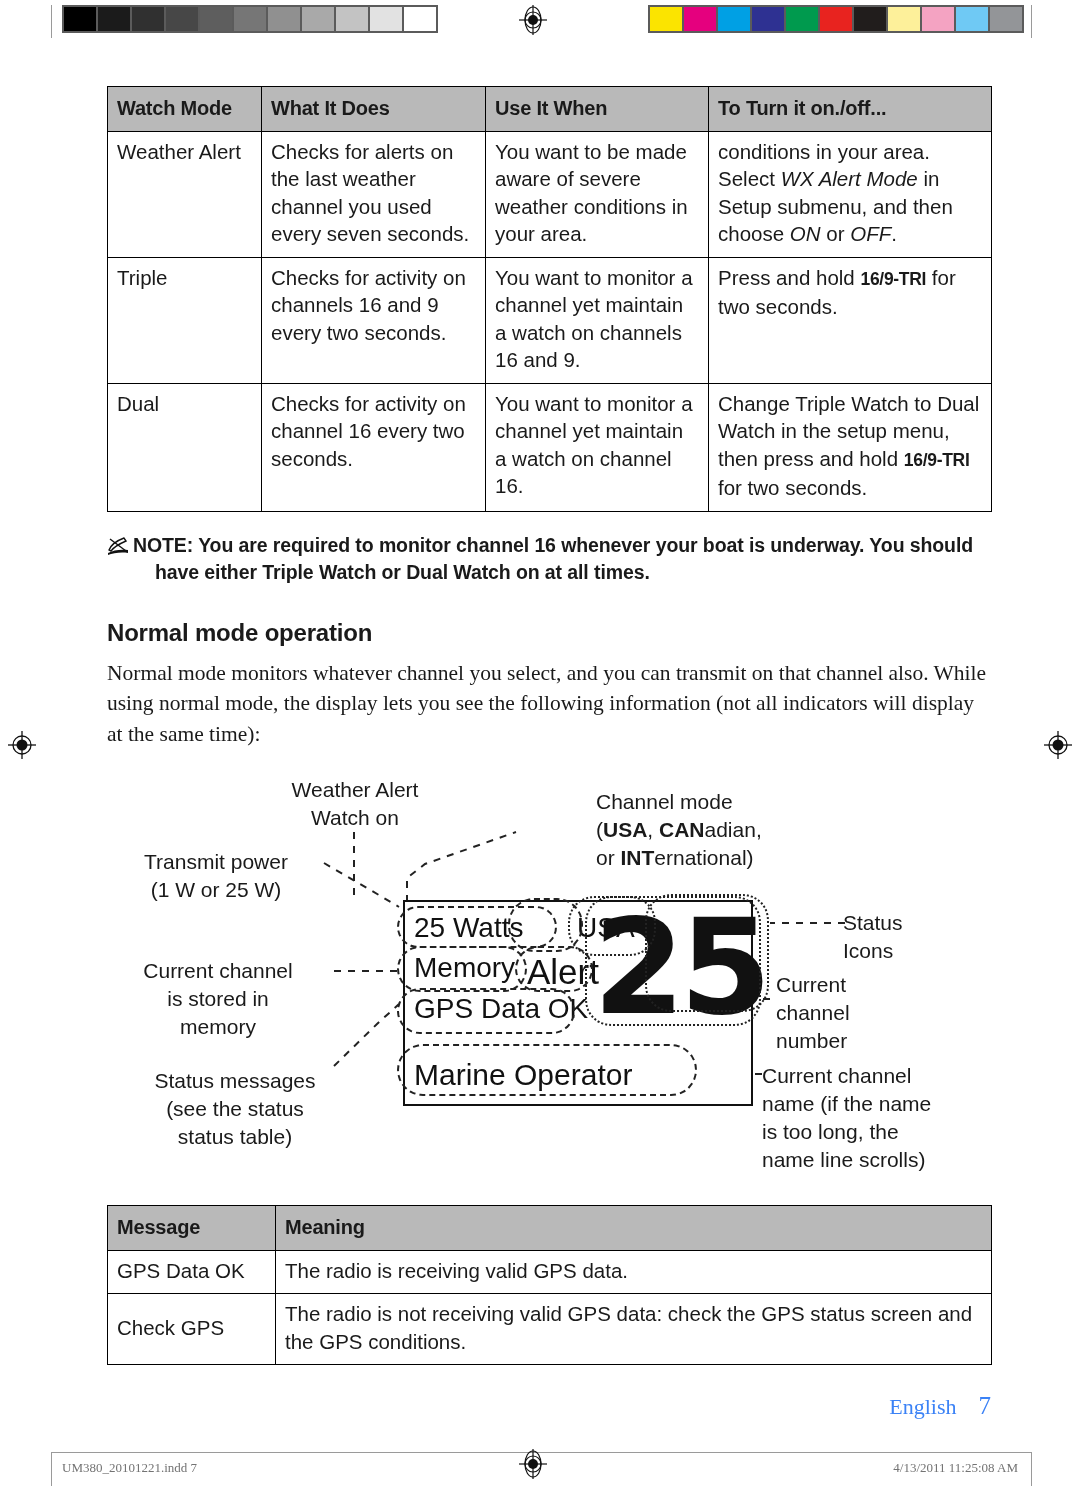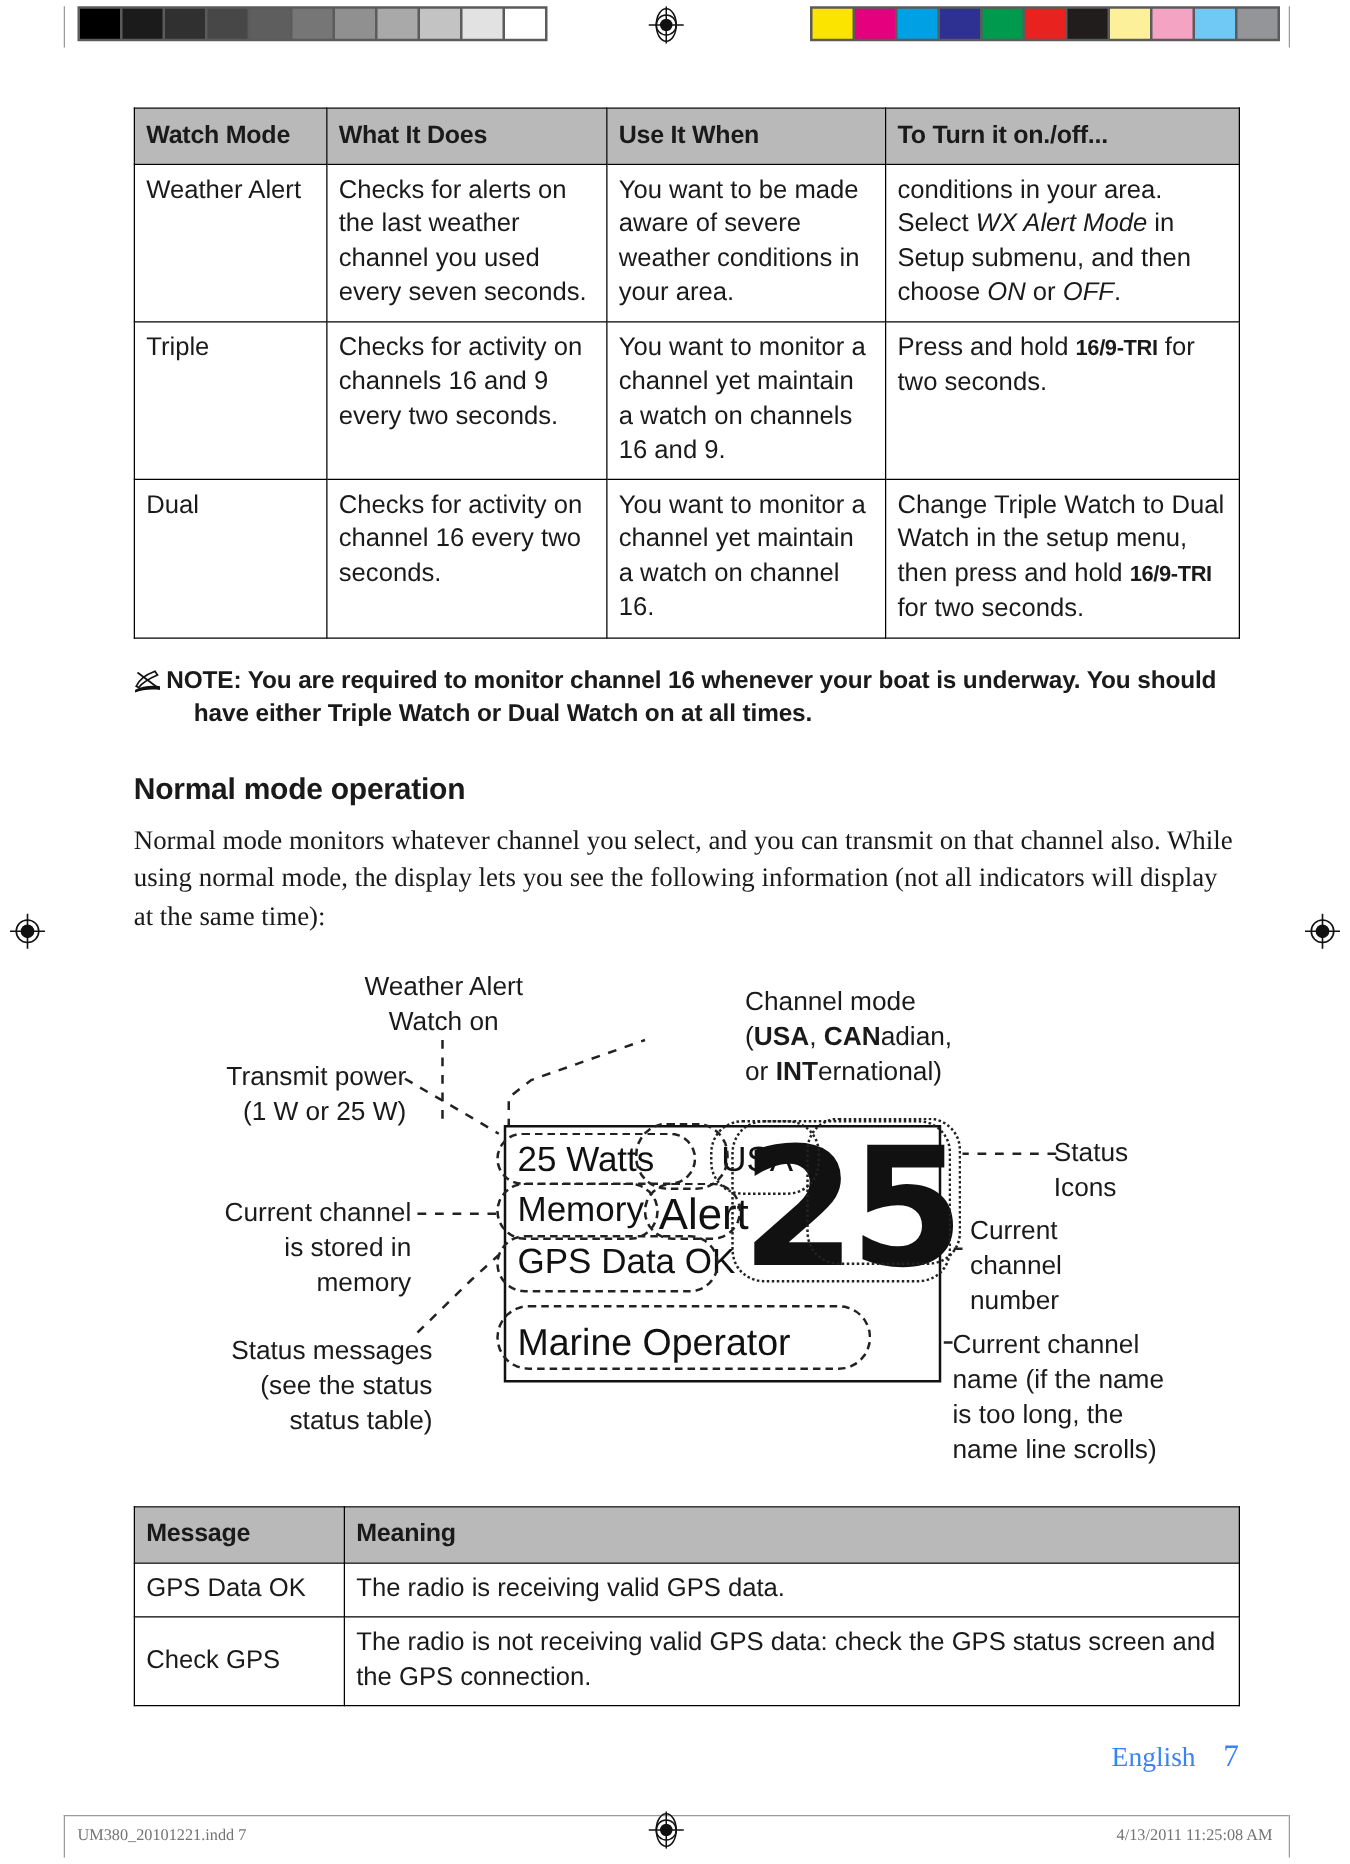--- a/index.html
+++ b/index.html
@@ -108,21 +108,21 @@
     height: 425px;
   }
   .dg-label {
     position: absolute;
     font-family: "Liberation Sans", sans-serif;
     font-size: 21px;
     line-height: 28px;
     color: #1a1a1a;
     white-space: nowrap;
   }
-  .dg-label.ta-r { text-align: right; }
+  .dg-label.ta-r { text-align: center; }
   .dg-label.ta-c { text-align: center; }
   .dg-label b { font-weight: bold; }
 
   
   #lcd {
     position: absolute;
     left: 296px; top: 134px;
     width: 350px; height: 206px;
     border: 2.5px solid #111;
     background: #fff;
@@ -406,21 +406,21 @@
           <th>Meaning</th>
         </tr>
       </thead>
       <tbody>
         <tr>
           <td>GPS Data OK</td>
           <td>The radio is receiving valid GPS data.</td>
         </tr>
         <tr>
           <td style="vertical-align:middle">Check GPS</td>
-          <td>The radio is not receiving valid GPS data: check the GPS status screen and the GPS connection.</td>
+          <td>The radio is not receiving valid GPS data: check the GPS status screen and the GPS conditions.</td>
         </tr>
       </tbody>
     </table>
   </div>
 
   <div id="footer-lang">
     <span>English</span><span class="pg">7</span>
   </div>
 
   <div id="footer-bar">

